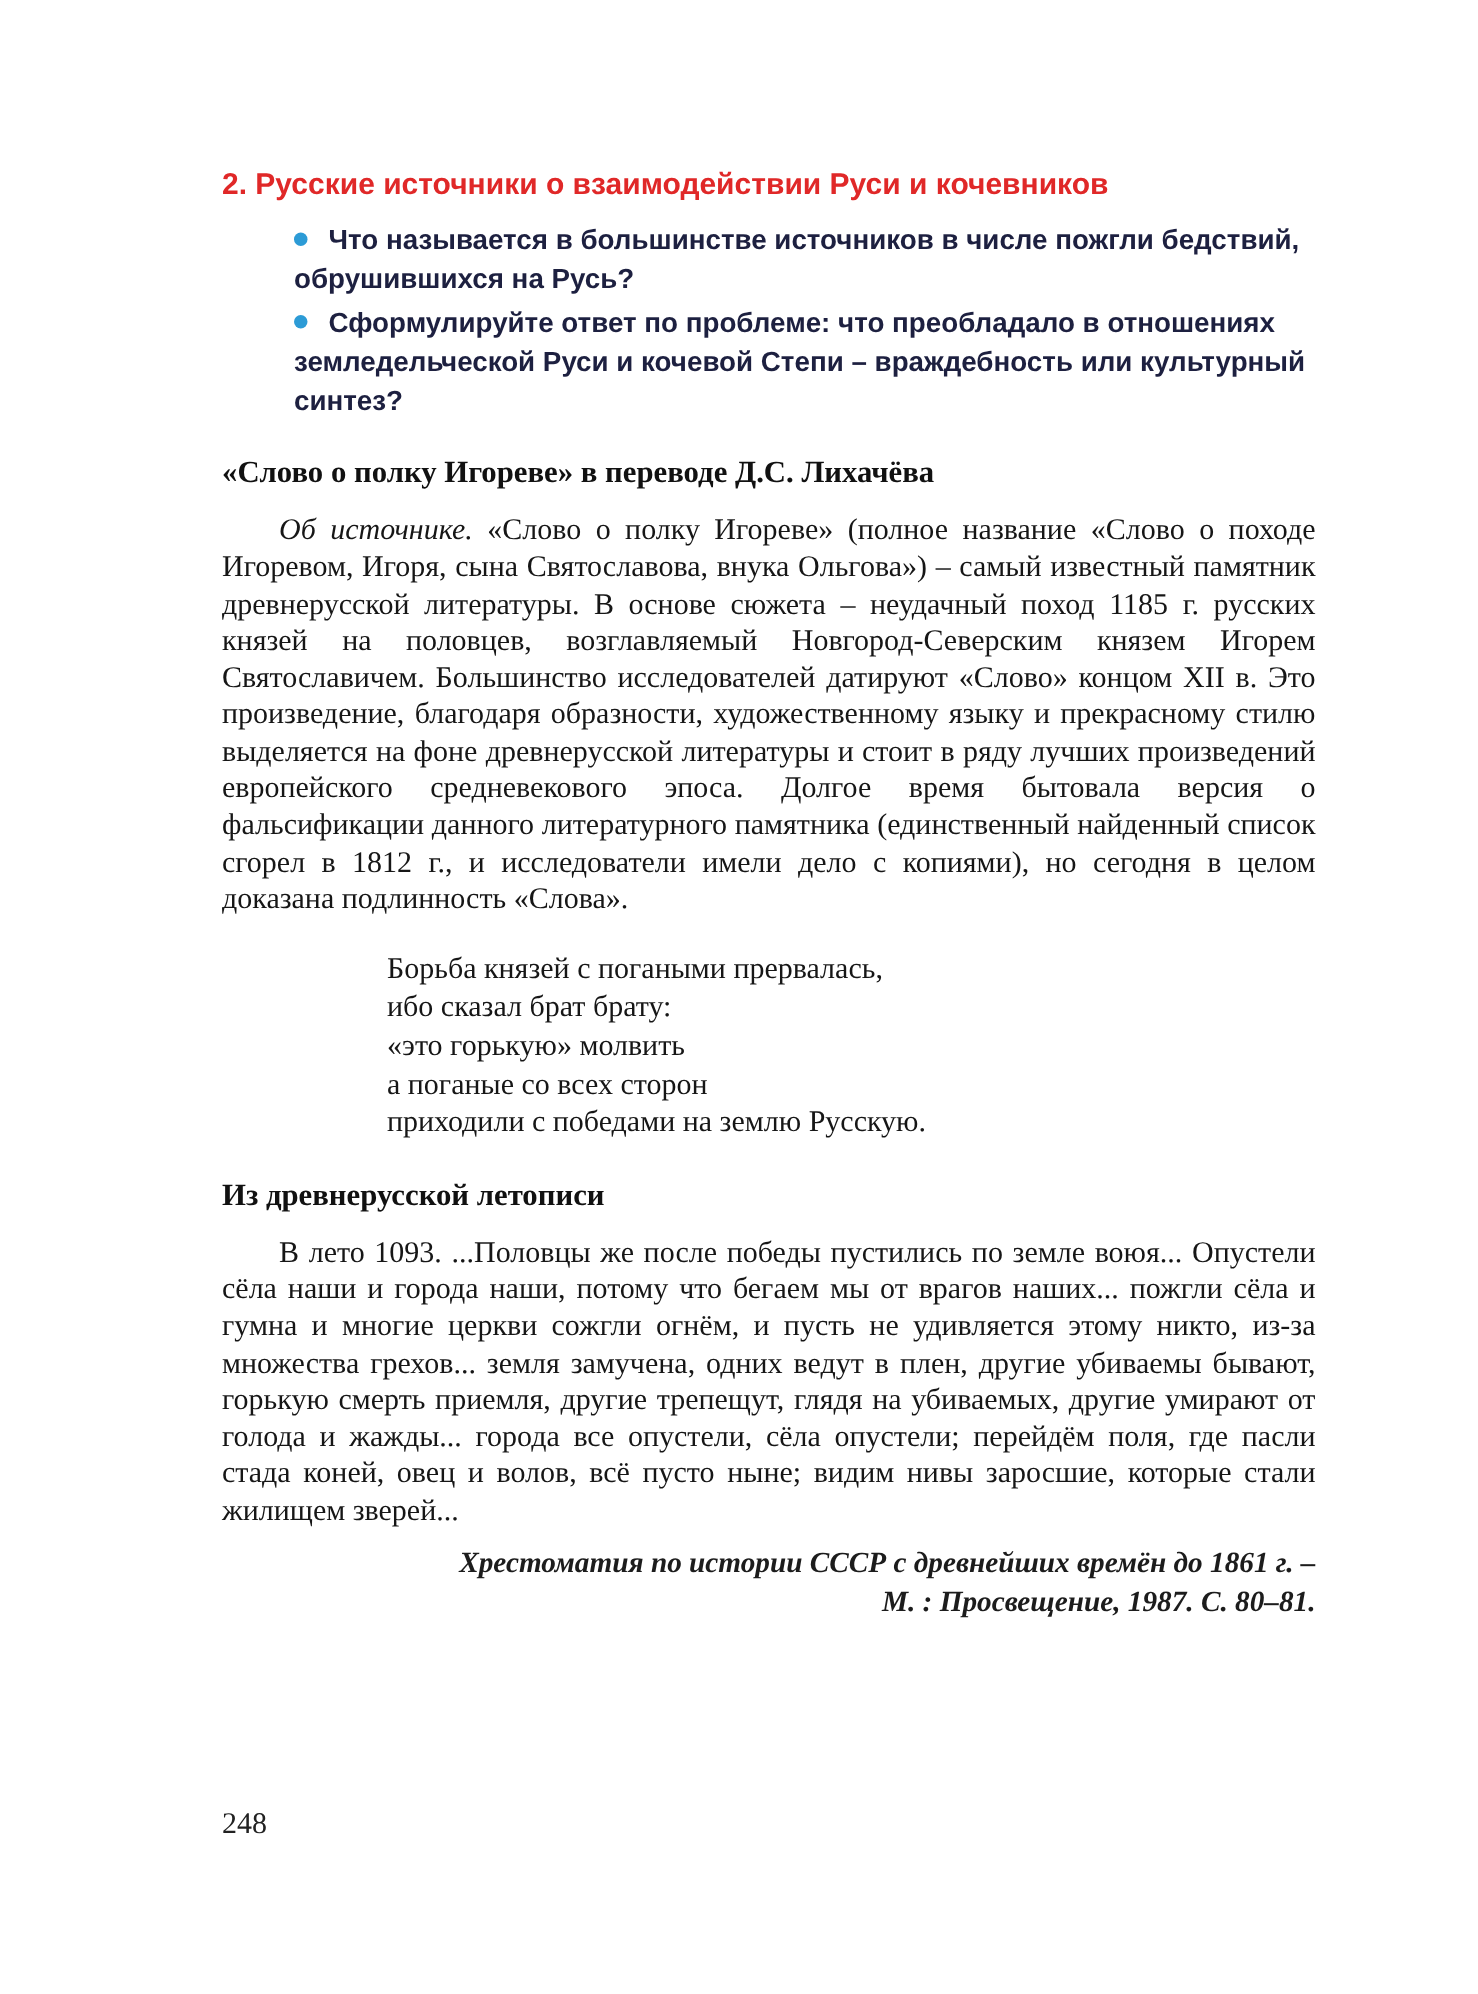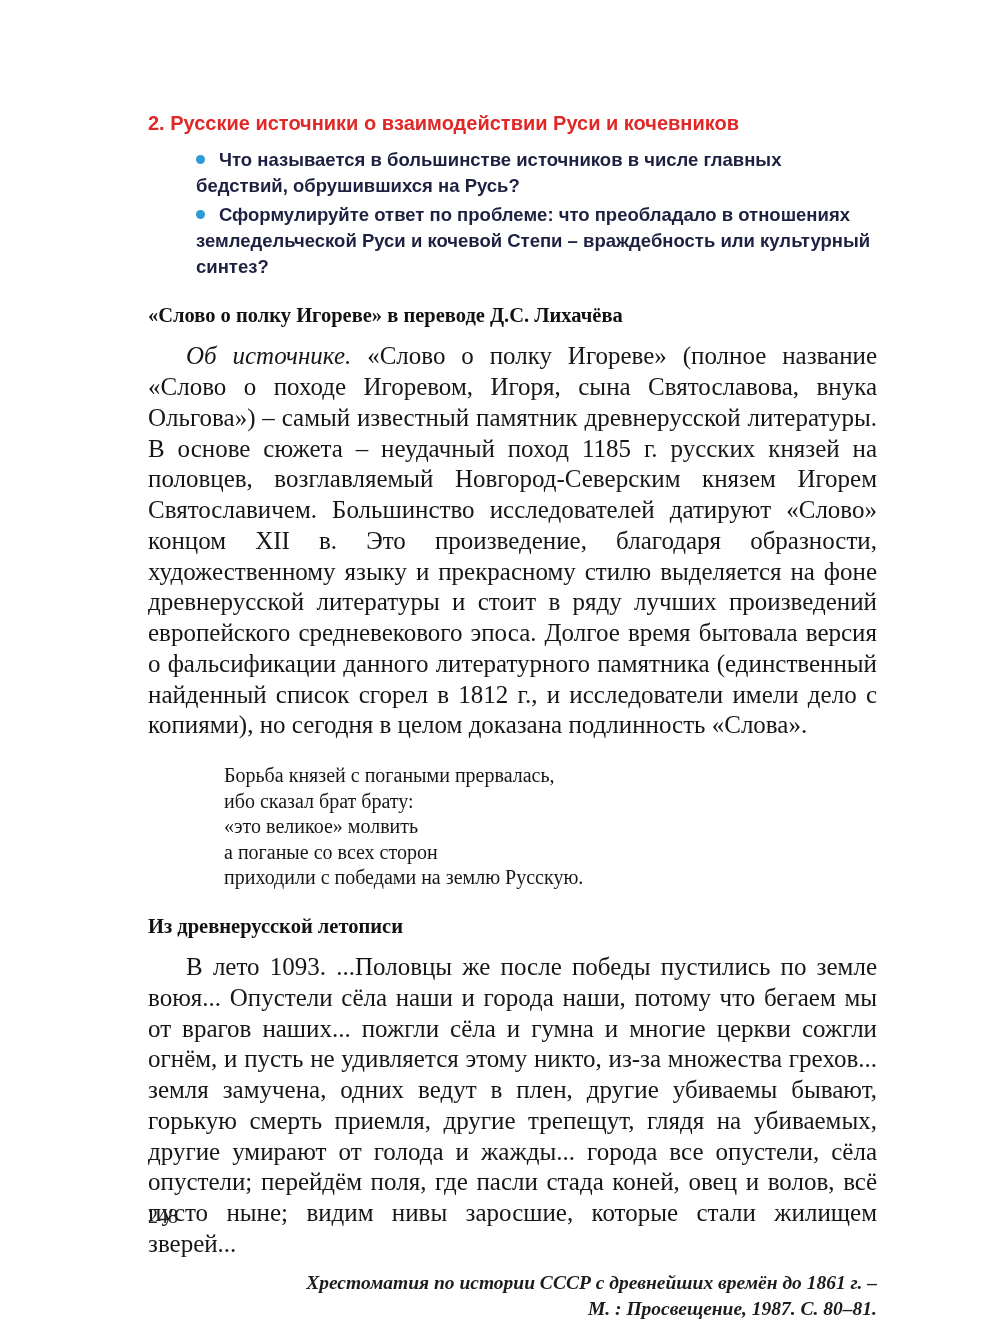--- a/index.html
+++ b/index.html
@@ -58,33 +58,33 @@
     font-size: 20.5px;
     font-weight: bold;
     text-align: left;
     margin-top: 24px;
     margin-bottom: 14px;
     color: #111111;
   }
 
   
   .body-para {
-    font-size: 25px;
+    font-size: 20px;
     line-height: 1.23;
     text-align: justify;
     text-indent: 38px;
     color: #161616;
   }
   .lead {
     font-style: italic;
   }
 
   
   .verse {
-    margin: 22px 0 18px 76px;
+    margin: 22px 0 18px 110px;
     font-size: 20px;
     line-height: 1.28;
     color: #161616;
   }
 
   
   .source {
     margin-top: 10px;
     text-align: right;
     font-size: 19.5px;
@@ -104,32 +104,32 @@
   }
 </style>
 </head>
 <body>
 
 <div class="page">
 
   <h2 class="section-title">2. Русские источники о взаимодействии Руси и кочевников</h2>
 
   <ul class="questions">
-    <li><span class="bullet"></span><span>Что называется в большинстве источников в числе главных бедствий, обрушившихся на Русь?</span></li>
+    <li><span class="bullet"></span><span>Что называется в большинстве источников в числе пожгли бедствий, обрушившихся на Русь?</span></li>
     <li><span class="bullet"></span><span>Сформулируйте ответ по проблеме: что преобладало в отношениях земледельческой Руси и кочевой Степи – враждебность или культурный синтез?</span></li>
   </ul>
 
   <h3 class="doc-heading">«Слово о полку Игореве» в переводе Д.С. Лихачёва</h3>
 
   <p class="body-para"><em class="lead">Об источнике.</em> <span>«Слово о полку Игореве» (полное название «Слово о походе Игоревом, Игоря, сына Святославова, внука Ольгова») – самый известный памятник древнерусской литературы. В основе сюжета – неудачный поход 1185 г. русских князей на половцев, возглавляемый Новгород-Северским князем Игорем Святославичем. Большинство исследователей датируют «Слово» концом XII в. Это произведение, благодаря образности, художественному языку и прекрасному стилю выделяется на фоне древнерусской литературы и стоит в ряду лучших произведений европейского средневекового эпоса. Долгое время бытовала версия о фальсификации данного литературного памятника (единственный найденный список сгорел в 1812 г., и исследователи имели дело с копиями), но сегодня в целом доказана подлинность «Слова».</span></p>
 
   <div class="verse">
     <div>Борьба князей с погаными прервалась,</div>
     <div>ибо сказал брат брату:</div>
-    <div>«это великое» молвить</div>
+    <div>«это горькую» молвить</div>
     <div>а поганые со всех сторон</div>
     <div>приходили с победами на землю Русскую.</div>
   </div>
 
   <h3 class="doc-heading">Из древнерусской летописи</h3>
 
   <p class="body-para">В лето 1093. ...Половцы же после победы пустились по земле воюя... Опустели сёла наши и города наши, потому что бегаем мы от врагов наших... пожгли сёла и гумна и многие церкви сожгли огнём, и пусть не удивляется этому никто, из-за множества грехов... земля замучена, одних ведут в плен, другие убиваемы бывают, горькую смерть приемля, другие трепещут, глядя на убиваемых, другие умирают от голода и жажды... города все опустели, сёла опустели; перейдём поля, где пасли стада коней, овец и волов, всё пусто ныне; видим нивы заросшие, которые стали жилищем зверей...</p>
 
   <div class="source">
     <div>Хрестоматия по истории СССР с древнейших времён до 1861 г. –</div>

